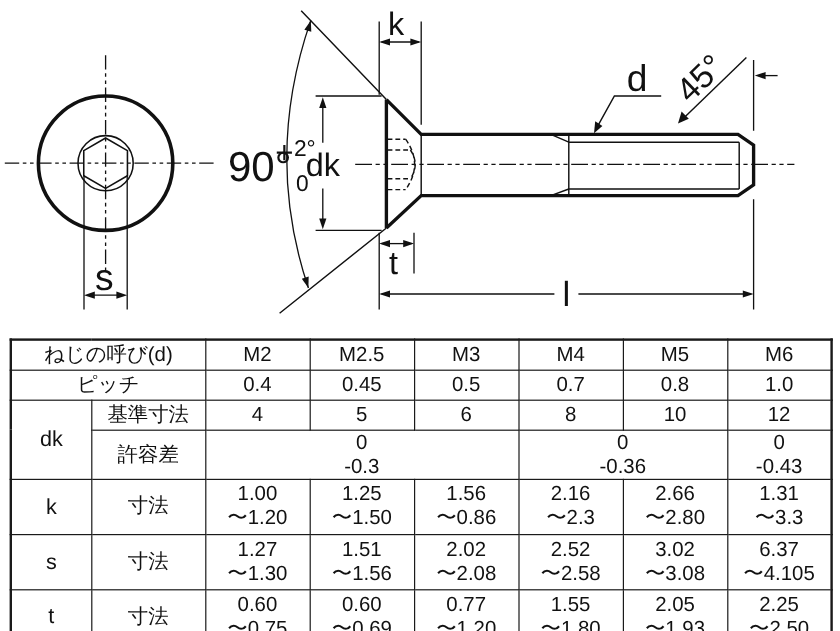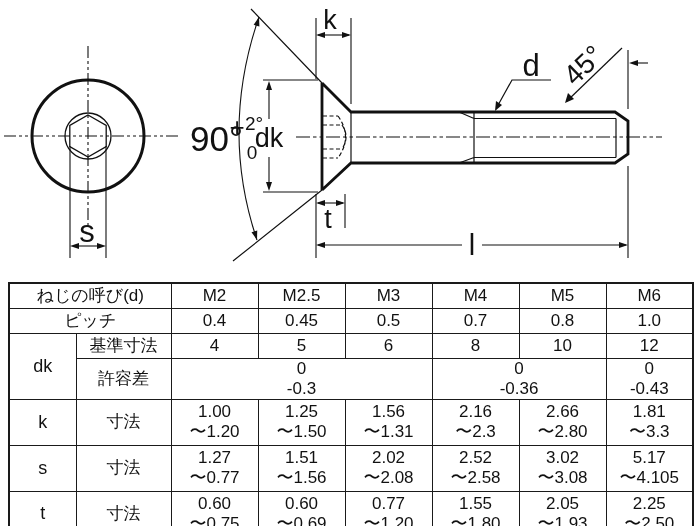--- a/index.html
+++ b/index.html
@@ -185,60 +185,60 @@
     <td class="two-line">
       <div>1.00</div>
       <div>〜1.20</div>
     </td>
     <td class="two-line">
       <div>1.25</div>
       <div>〜1.50</div>
     </td>
     <td class="two-line">
       <div>1.56</div>
-      <div>〜1.31</div>
+      <div>〜0.86</div>
     </td>
     <td class="two-line">
       <div>2.16</div>
       <div>〜2.3</div>
     </td>
     <td class="two-line">
       <div>2.66</div>
       <div>〜2.80</div>
     </td>
     <td class="two-line">
-      <div>1.81</div>
+      <div>1.31</div>
       <div>〜3.3</div>
     </td>
   </tr>
   <tr class="r-dim">
     <td class="lbl-letter">s</td>
     <td>寸法</td>
     <td class="two-line">
       <div>1.27</div>
-      <div>〜0.77</div>
+      <div>〜1.30</div>
     </td>
     <td class="two-line">
       <div>1.51</div>
       <div>〜1.56</div>
     </td>
     <td class="two-line">
       <div>2.02</div>
       <div>〜2.08</div>
     </td>
     <td class="two-line">
       <div>2.52</div>
       <div>〜2.58</div>
     </td>
     <td class="two-line">
       <div>3.02</div>
       <div>〜3.08</div>
     </td>
     <td class="two-line">
-      <div>5.17</div>
+      <div>6.37</div>
       <div>〜4.105</div>
     </td>
   </tr>
   <tr class="r-dim">
     <td class="lbl-letter">t</td>
     <td>寸法</td>
     <td class="two-line">
       <div>0.60</div>
       <div>〜0.75</div>
     </td>

